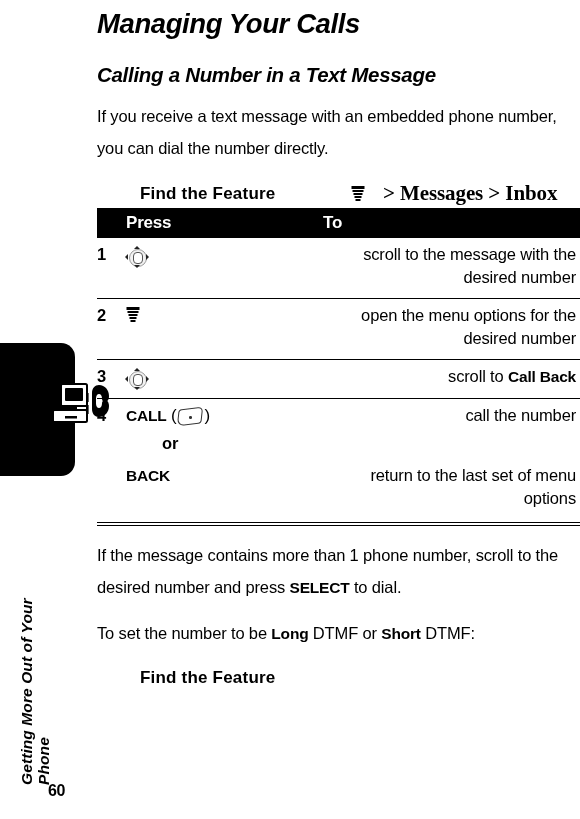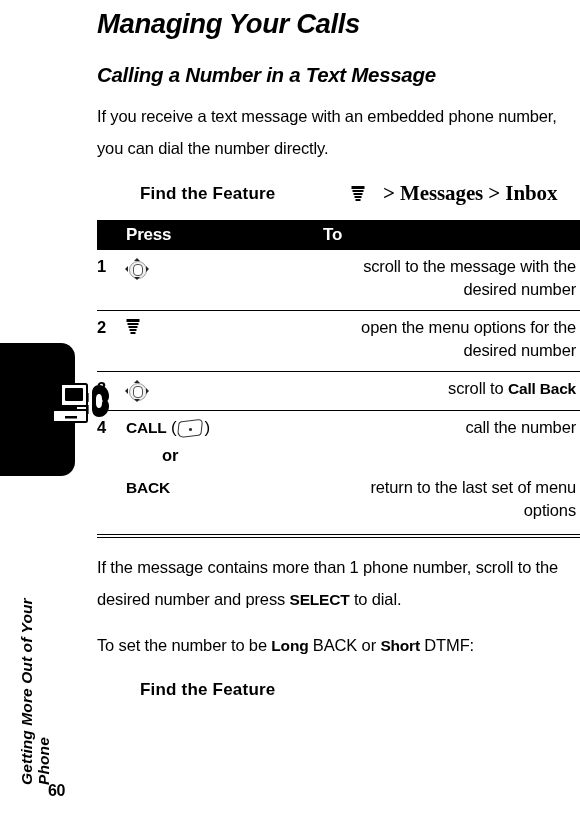--- a/index.html
+++ b/index.html
@@ -154,21 +154,21 @@
     display: block;
   }
   .menu-icon i:nth-child(1) { top: 0px;  width: 13px; height: 3px; }
   .menu-icon i:nth-child(2) { top: 4px;  width: 11px; height: 2px; }
   .menu-icon i:nth-child(3) { top: 7px;  width: 9px;  height: 2px; }
   .menu-icon i:nth-child(4) { top: 10px; width: 7px;  height: 2px; }
   .menu-icon i:nth-child(5) { top: 13px; width: 5px;  height: 2px; }
 
   
   .steps-table {
-    margin-top: 16px;
+    margin-top: 4px;
     width: 483px;
     border-collapse: collapse;
     table-layout: fixed;
   }
   .steps-table th {
     background: #000000;
     color: #ffffff;
     text-align: left;
     font-size: 17px;
     font-weight: bold;
@@ -397,19 +397,19 @@
         <td class="desc">return to the last set of menu options</td>
       </tr>
     </tbody>
   </table>
 
   <div class="table-end"></div>
 
   <p class="body-text"><span>If the message contains more than 1 phone number, scroll to the desired number and press </span><span class="kw">SELECT</span><span> to dial.</span></p>
 
 
-  <p class="body-text"><span>To set the number to be </span><span class="kw">Long</span><span> BACK or </span><span class="kw">Short</span><span> DTMF:</span></p>
+  <p class="body-text"><span>To set the number to be </span><span class="kw">Long</span><span> DTMF or </span><span class="kw">Short</span><span> DTMF:</span></p>
 
   <div class="find-feature">
     <div class="find-feature-label">Find the Feature</div>
   </div>
 
 </div>
 
 </body></html>

